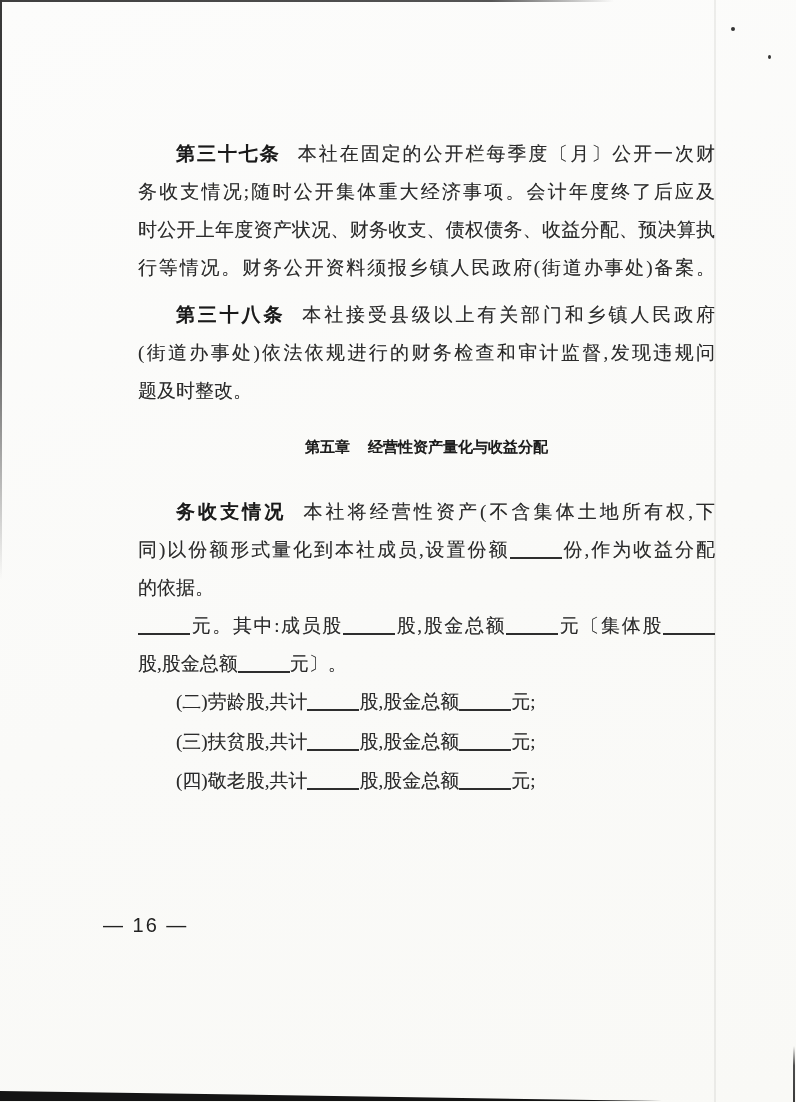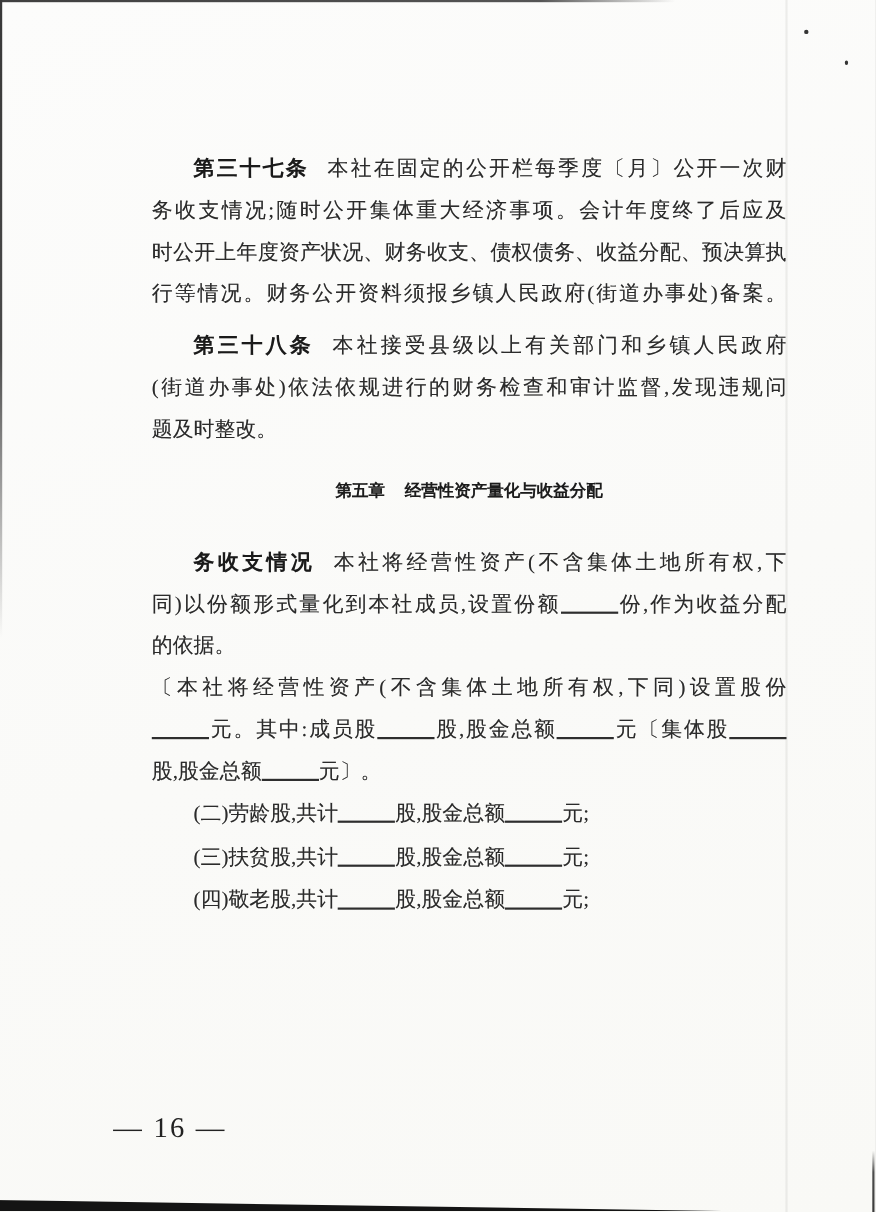--- a/index.html
+++ b/index.html
@@ -58,23 +58,23 @@
     margin:21px 0 30px;
     text-align:center;
     font-family:"Liberation Sans", sans-serif;
     font-weight:bold;font-size:15px;line-height:32px;color:#1c1c1c;
   }
   .blk-chapter-5 .ch-label{margin-right:18px;}
   .blk-member-share-intro{margin-top:6px;}
   .blk-member-share-items .line + .line{margin-top:1.5px;}
   
   .page-number{
-    position:absolute;left:103px;top:1011px;
-    font-size:26px;letter-spacing:2px;color:#222;
-    font-family:Liberation Serif, serif;
+    position:absolute;left:103px;top:914px;
+    font-size:20px;letter-spacing:2px;color:#222;
+    font-family:Liberation Sans, sans-serif;
   }
 </style>
 </head>
 <body>
 
 <div class="page">
 
   <div class="edge-top"></div>
   <div class="edge-left"></div>
   <div class="crease"></div>
@@ -95,21 +95,20 @@
         <div class="line fill"><span>(街道办事处)依法依规进行的财务检查和审计监督,发现违规问</span></div>
         <div class="line"><span>题及时整改。</span></div>
       </div>
       <div class="blk blk-chapter-5"><span class="ch-label">第五章</span><span class="ch-title">经营性资产量化与收益分配</span></div>
       <div class="blk blk-article-39">
         <div class="line fill ind"><span class="art-head">务收支情况</span><span>本社将经营性资产(不含集体土地所有权,下</span></div>
         <div class="line fill"><span>同)以份额形式量化到本社成员,设置份额</span><span class="blank"></span><span>份,作为收益分配</span></div>
         <div class="line"><span>的依据。</span></div>
       </div>
       <div class="blk blk-bracket-clause">
-        <div class="line fill"><span>〔本社将经营性资产(不含集体土地所有权,下同)设置股份</span></div>
         <div class="line fill"><span class="blank"></span><span>元。其中:成员股</span><span class="blank"></span><span>股,股金总额</span><span class="blank"></span><span>元〔集体股</span><span class="blank"></span></div>
         <div class="line"><span>股,股金总额</span><span class="blank"></span><span>元〕。</span></div>
       </div>
       <div class="blk blk-member-share-items">
         <div class="line ind"><span>(二)劳龄股,共计</span><span class="blank"></span><span>股,股金总额</span><span class="blank"></span><span>元;</span></div>
         <div class="line ind"><span>(三)扶贫股,共计</span><span class="blank"></span><span>股,股金总额</span><span class="blank"></span><span>元;</span></div>
         <div class="line ind"><span>(四)敬老股,共计</span><span class="blank"></span><span>股,股金总额</span><span class="blank"></span><span>元;</span></div>
       </div>
     </div>
 

